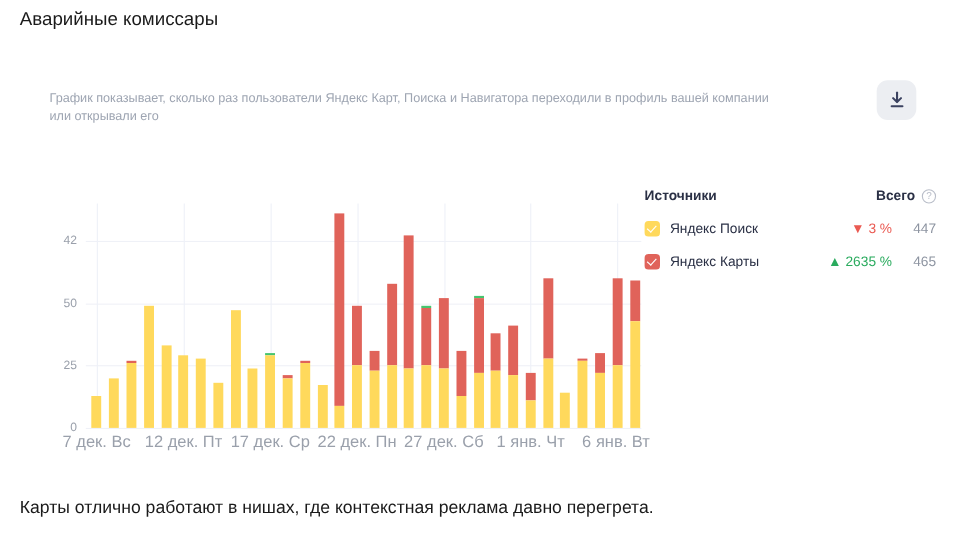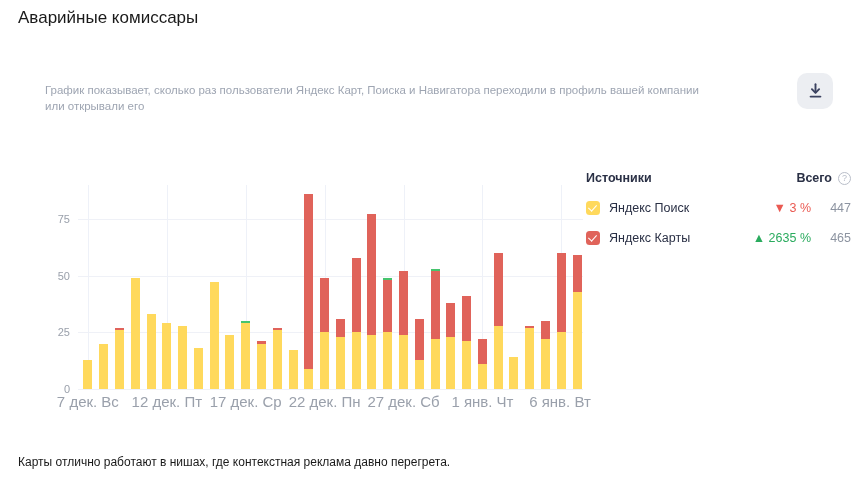--- a/index.html
+++ b/index.html
@@ -22,21 +22,21 @@
     line-height: 24px;
     color: #1a1a1a;
     white-space: nowrap;
   }
 
   
   .caption-bottom {
     position: absolute;
     left: 18px;
     top: 450px;
-    font-size: 12px;
+    font-size: 16px;
     line-height: 24px;
     color: #1a1a1a;
     white-space: nowrap;
   }
 
   
   .card {
     position: absolute;
     left: 18px;
     top: 55px;
@@ -269,21 +269,21 @@
           <span class="lg-total">465</span>
         </div>
       </div>
   </div>
 
   <div class="plot">
     <div class="yaxis" id="yaxis">
         <div class="ytick" style="top: 204px;">0</div>
         <div class="ytick" style="top: 147.333px;">25</div>
         <div class="ytick" style="top: 90.6667px; margin-left: 24px;">50</div>
-        <div class="ytick" style="top: 34px;">75</div>
+        <div class="ytick" style="top: 34px;">42</div>
       </div>
     <div class="grid-area">
       <div id="gridlines">
           <div class="gridline" style="top: 204px;"></div>
           <div class="gridline" style="top: 147.333px;"></div>
           <div class="gridline" style="top: 90.6667px;"></div>
           <div class="gridline" style="top: 34px;"></div>
         </div>
       <div id="vlines">
           <div class="vline" style="left: 9.89062px;"></div>

